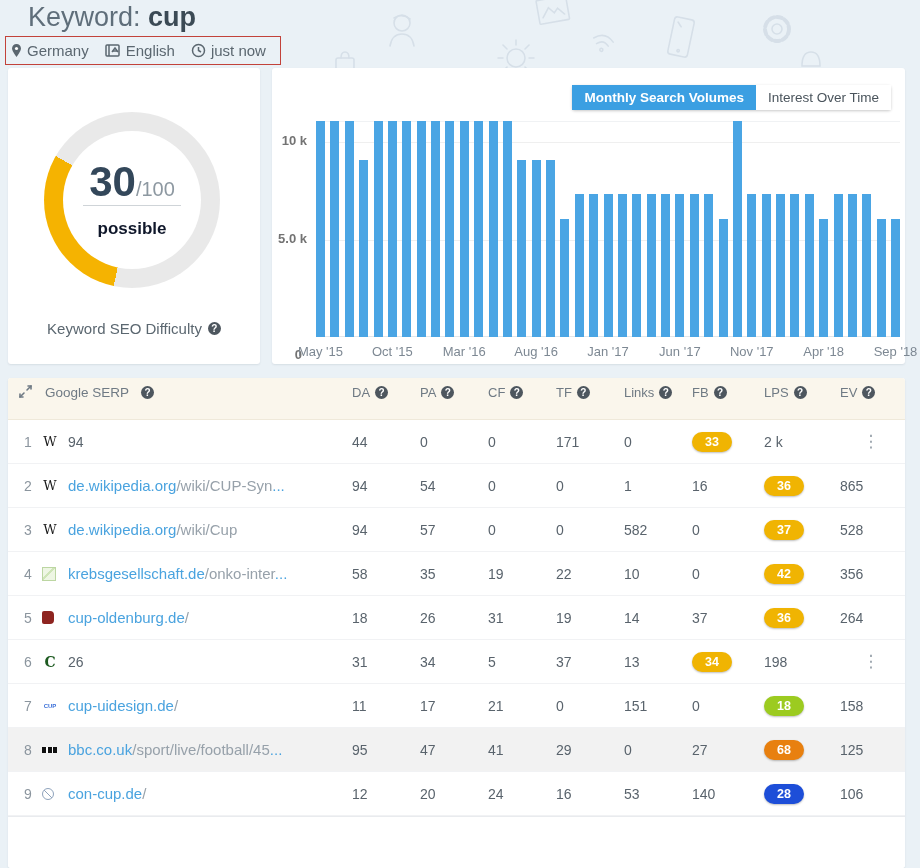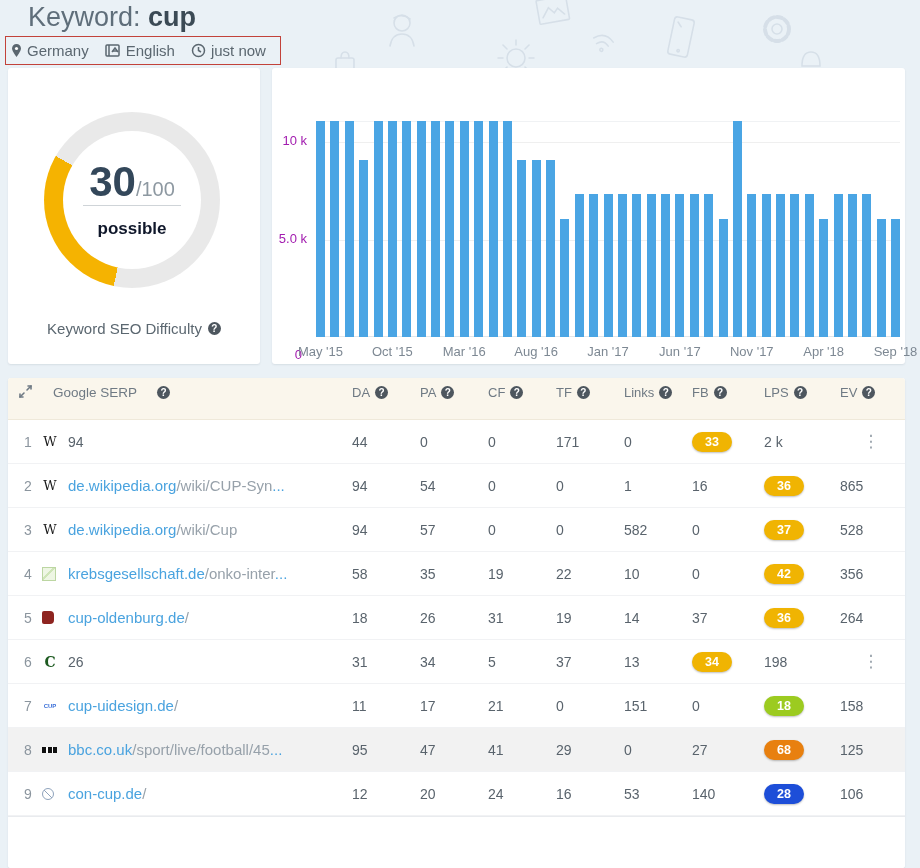--- a/index.html
+++ b/index.html
@@ -46,30 +46,30 @@
   .tabs { position:absolute; right:14px; top:17px; display:flex; border-radius:3px;
           box-shadow:0 1px 3px rgba(0,0,0,.22); z-index:3; }
   .tab { font-family:inherit; font-size:13.5px; padding:5px 12px; border:none; background:#fff; color:#4a545c; cursor:pointer; }
   .tab.active { background:#3b9fe2; color:#fff; font-weight:700; }
   .plot { position:absolute; left:44px; top:53px; width:584px; height:216px; border-top:1px solid #f0f2f4; }
   .gridline { position:absolute; left:0; right:0; height:1px; background:#efefef; }
   .gl-10k { top:20px; } .gl-5k { top:118px; }
   .baseline { position:absolute; left:0; right:0; bottom:0; height:1px; background:#e3e6e9; }
   .bars { position:absolute; inset:0; display:flex; align-items:flex-end; justify-content:space-between; }
   .bar { width:9px; background:#4aa5e4; }
-  .ylabel { position:absolute; right:calc(100% + 9px); font-size:13px; color:#a21caf; white-space:nowrap; }
+  .ylabel { position:absolute; right:calc(100% + 9px); font-size:13px; color:#737373; white-space:nowrap;font-weight:bold; }
   .yl-10k { top:11px; } .yl-5k { top:109px; } .yl-0 { bottom:-25px; right:calc(100% + 14px); }
   .xlabels { position:absolute; left:0; top:100%; width:100%; height:24px; }
   .xlabels span { position:absolute; top:7px; transform:translateX(-50%); font-size:13px; color:#7d8893; white-space:nowrap; }
 
   
   .grid-row { display:grid; grid-template-columns:34px 26px 284px 68px 68px 68px 68px 68px 72px 76px 62px 1fr;
               align-items:center; }
   .thead { height:42px; background:#faf6ec; border-bottom:1px solid #efe9da; font-size:13px; color:#6f7a84; }
-  .thead-left { grid-column:1 / 4; display:flex; align-items:center; gap:20px; padding-left:10px; }
+  .thead-left { grid-column:1 / 4; display:flex; align-items:center; gap:12px; padding-left:10px; }
   .serp-title { font-size:13.5px; color:#6f7a84; }
   .expand-icon svg * { stroke:#6f7a84; stroke-width:1.6; fill:none; stroke-linecap:round; }
   .col-head { display:flex; align-items:center; gap:5px; }
   .trow { height:44px; border-bottom:1px solid #f1f2f4; font-size:14px; background:#fff; }
   .trow.hl { background:#f2f2f2; }
   .rank { padding-left:16px; color:#8b959e; }
   .url-cell { font-size:15px; white-space:nowrap; overflow:hidden; cursor:pointer; }
   .url-domain { color:#4aa3df; }
   .url-path { color:#97a1aa; }
   .url-ellipsis { color:#4aa3df; }
@@ -174,20 +174,24 @@
       <div class="possible">possible</div>
     </div>
   </div>
   <div class="donut-caption">
     <span>Keyword SEO Difficulty</span>
     <span class="qmark"></span>
   </div>
 </div>
 
 <div class="card chart-card">
+  <div class="tabs">
+    <button class="tab active">Monthly Search Volumes</button>
+    <button class="tab">Interest Over Time</button>
+  </div>
   <div class="plot">
     <div class="gridline gl-10k"></div>
     <div class="gridline gl-5k"></div>
     <div class="baseline"></div>
     <span class="ylabel yl-10k">10 k</span>
     <span class="ylabel yl-5k">5.0 k</span>
     <span class="ylabel yl-0">0</span>
     <div class="bars" id="bars">
         <div class="bar" title="May '15: 11000" style="height: 216px; background: rgb(74, 165, 228);"></div>
         <div class="bar" title="Jun '15: 11000" style="height: 216px; background: rgb(74, 165, 228);"></div>

